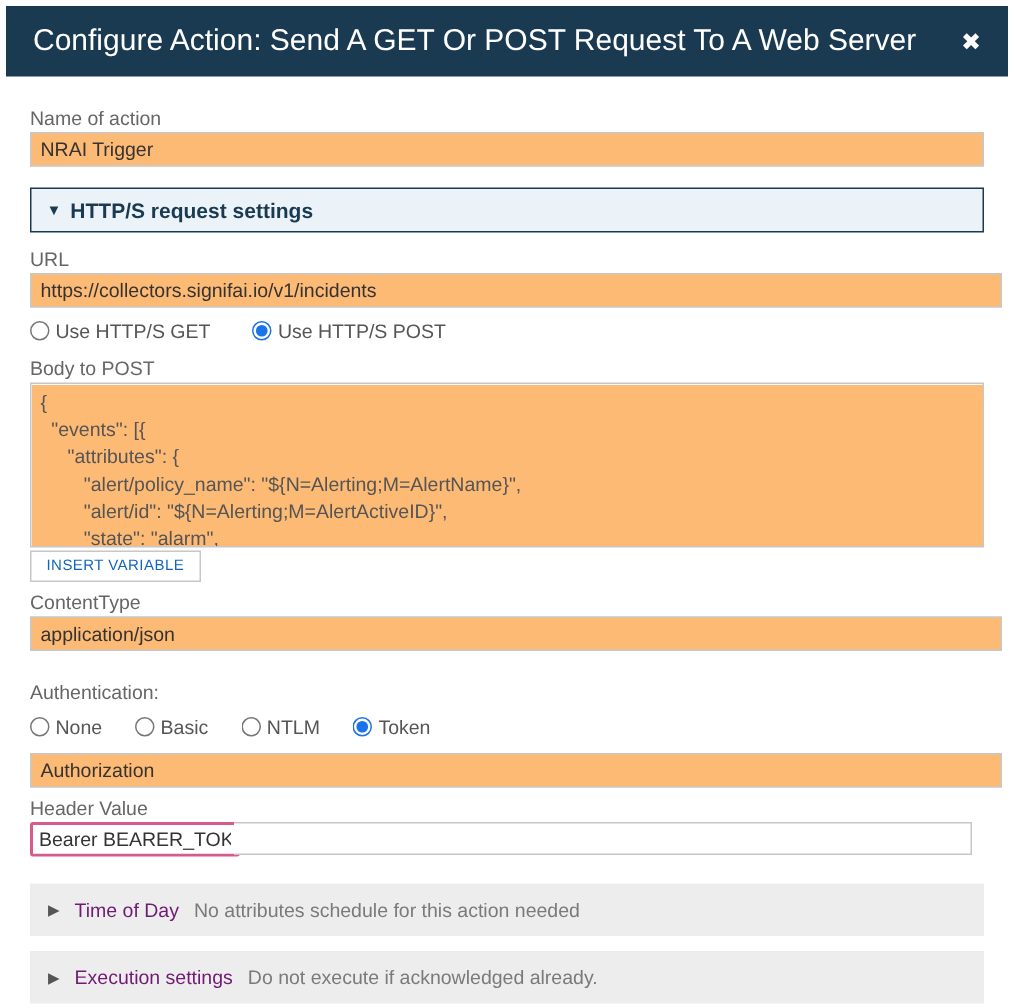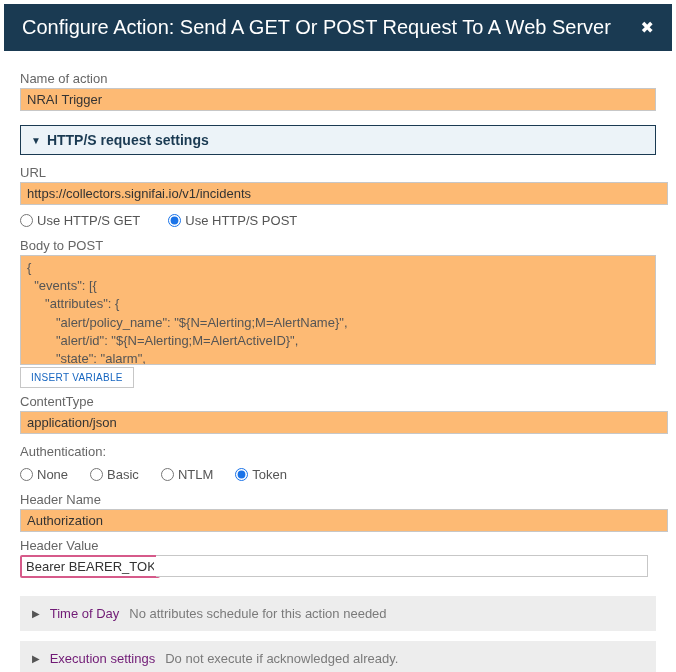--- a/index.html
+++ b/index.html
@@ -65,41 +65,40 @@
   "events": [{
      "attributes": {
         "alert/policy_name": "${N=Alerting;M=AlertName}",
         "alert/id": "${N=Alerting;M=AlertActiveID}",
         "state": "alarm",</textarea>
     <div class="insert-var">INSERT VARIABLE</div>
 
     <div class="label">ContentType</div>
     <div class="ct-wrap"><input class="textfield" type="text" value="application/json" style=""></div>
 
-    <div class="label" style="margin-top:10px;">Authentication:</div>
+    <div class="label" style="margin-top:20px;">Authentication:</div>
     <div class="radio-row tight">
       <label class="radio-item">
         <input type="radio" name="auth" style="">
         <span>None</span>
       </label>
       <label class="radio-item">
         <input type="radio" name="auth" style="">
         <span>Basic</span>
       </label>
       <label class="radio-item">
         <input type="radio" name="auth" style="">
         <span>NTLM</span>
       </label>
       <label class="radio-item">
         <input type="radio" name="auth" checked="" style="">
         <span>Token</span>
       </label>
     </div>
 
-    <div class="label" style="margin-top:2px;">Header Name</div>
     <div class="hn-wrap"><input class="textfield" type="text" value="Authorization" style=""></div>
 
     <div class="label">Header Value</div>
     <div style="white-space:nowrap;">
       <span class="hv-highlight">
         <input type="text" value="Bearer BEARER_TOKEN" style="">
       </span><span class="hv-trail"></span>
     </div>
 
     <div class="collapsed-section" style="margin-top:18px;">

